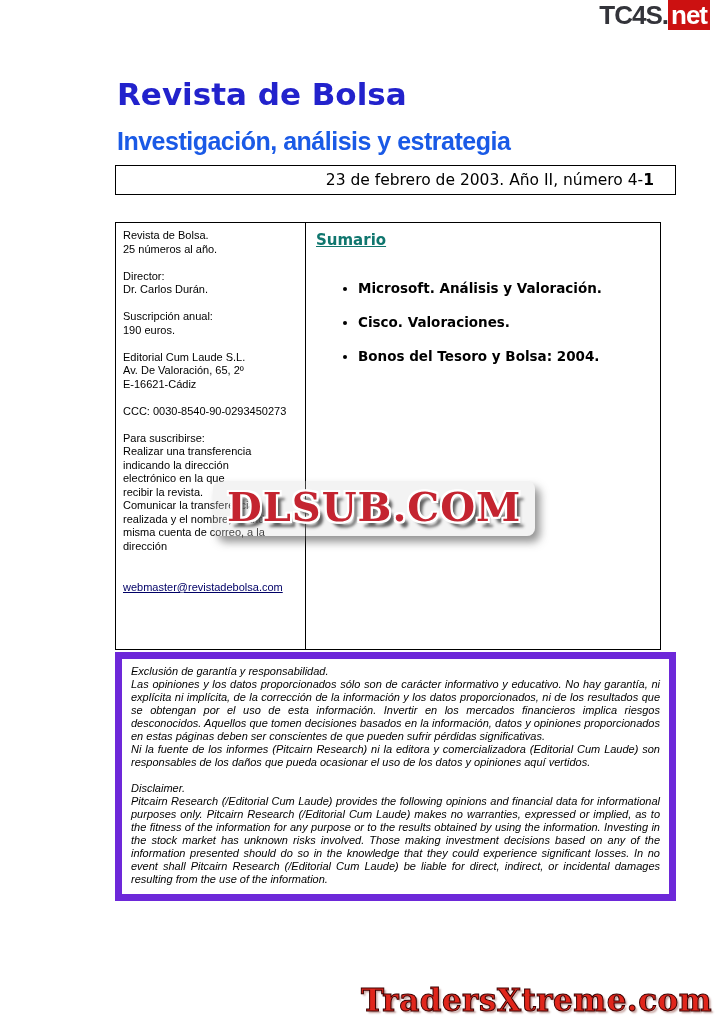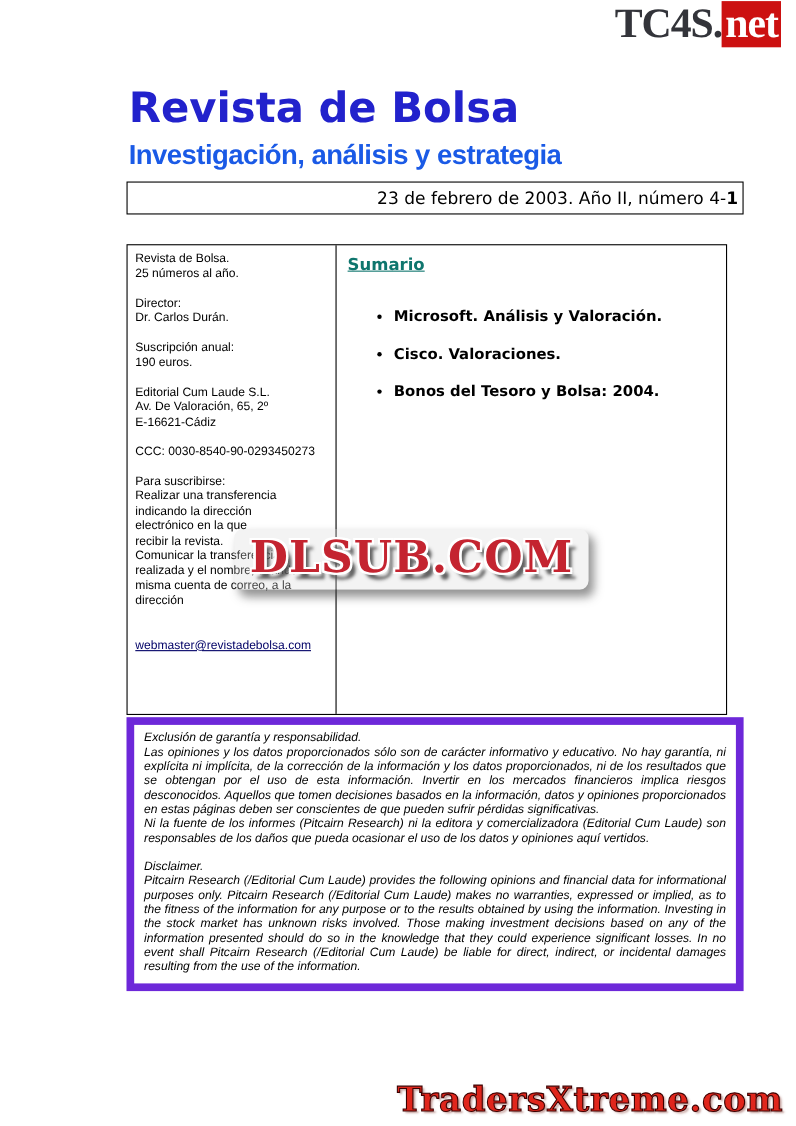--- a/index.html
+++ b/index.html
@@ -5,44 +5,44 @@
   * { margin:0; padding:0; box-sizing:border-box; }
   body { background:#888; font-family:"Liberation Sans", sans-serif; }
   .page {
     position:relative; width:724px; height:1024px; margin:0 auto;
     background:#ffffff; overflow:hidden;
   }
 
   
   .top-logo {
     position:absolute; top:0px; right:14px;
-    font-family:Liberation Serif, serif;
-    font-weight:bold; font-size:38px; letter-spacing:-1px;
+    font-family:Liberation Sans, sans-serif;
+    font-weight:bold; font-size:26px; letter-spacing:-1px;
     color:#33343a; white-space:nowrap;
   }
   .top-logo .badge { background:#cc1111; color:#ffffff; padding:0 3px; }
 
   
   .title {
     position:absolute; left:117px; top:76px;
     font-family:"DejaVu Sans", sans-serif;
-    font-size:38px; font-weight:bold; color:#2222cc;
+    font-size:31px; font-weight:bold; color:#2222cc;
   }
   .subtitle {
     position:absolute; left:117px; top:127px;
     font-family:"Liberation Sans", sans-serif;
     font-size:25px; font-weight:bold; color:#1a5ae6; letter-spacing:-0.5px;
   }
 
   
   .date-box {
     position:absolute; left:115px; top:165px; width:561px; height:30px;
     border:1px solid #000; text-align:right;
     font-family:"DejaVu Sans", sans-serif;
-    font-size:15.5px; line-height:28px; padding-right:4px; color:#000;
+    font-size:15.5px; line-height:28px; padding-right:21px; color:#000;
   }
   .date-box .issue-bold { font-weight:bold; }
 
   
   .main-table {
     position:absolute; left:115px; top:222px; width:546px; height:428px;
     border:1px solid #000; display:flex;
   }
   .info-panel {
     width:190px; border-right:1px solid #000;

